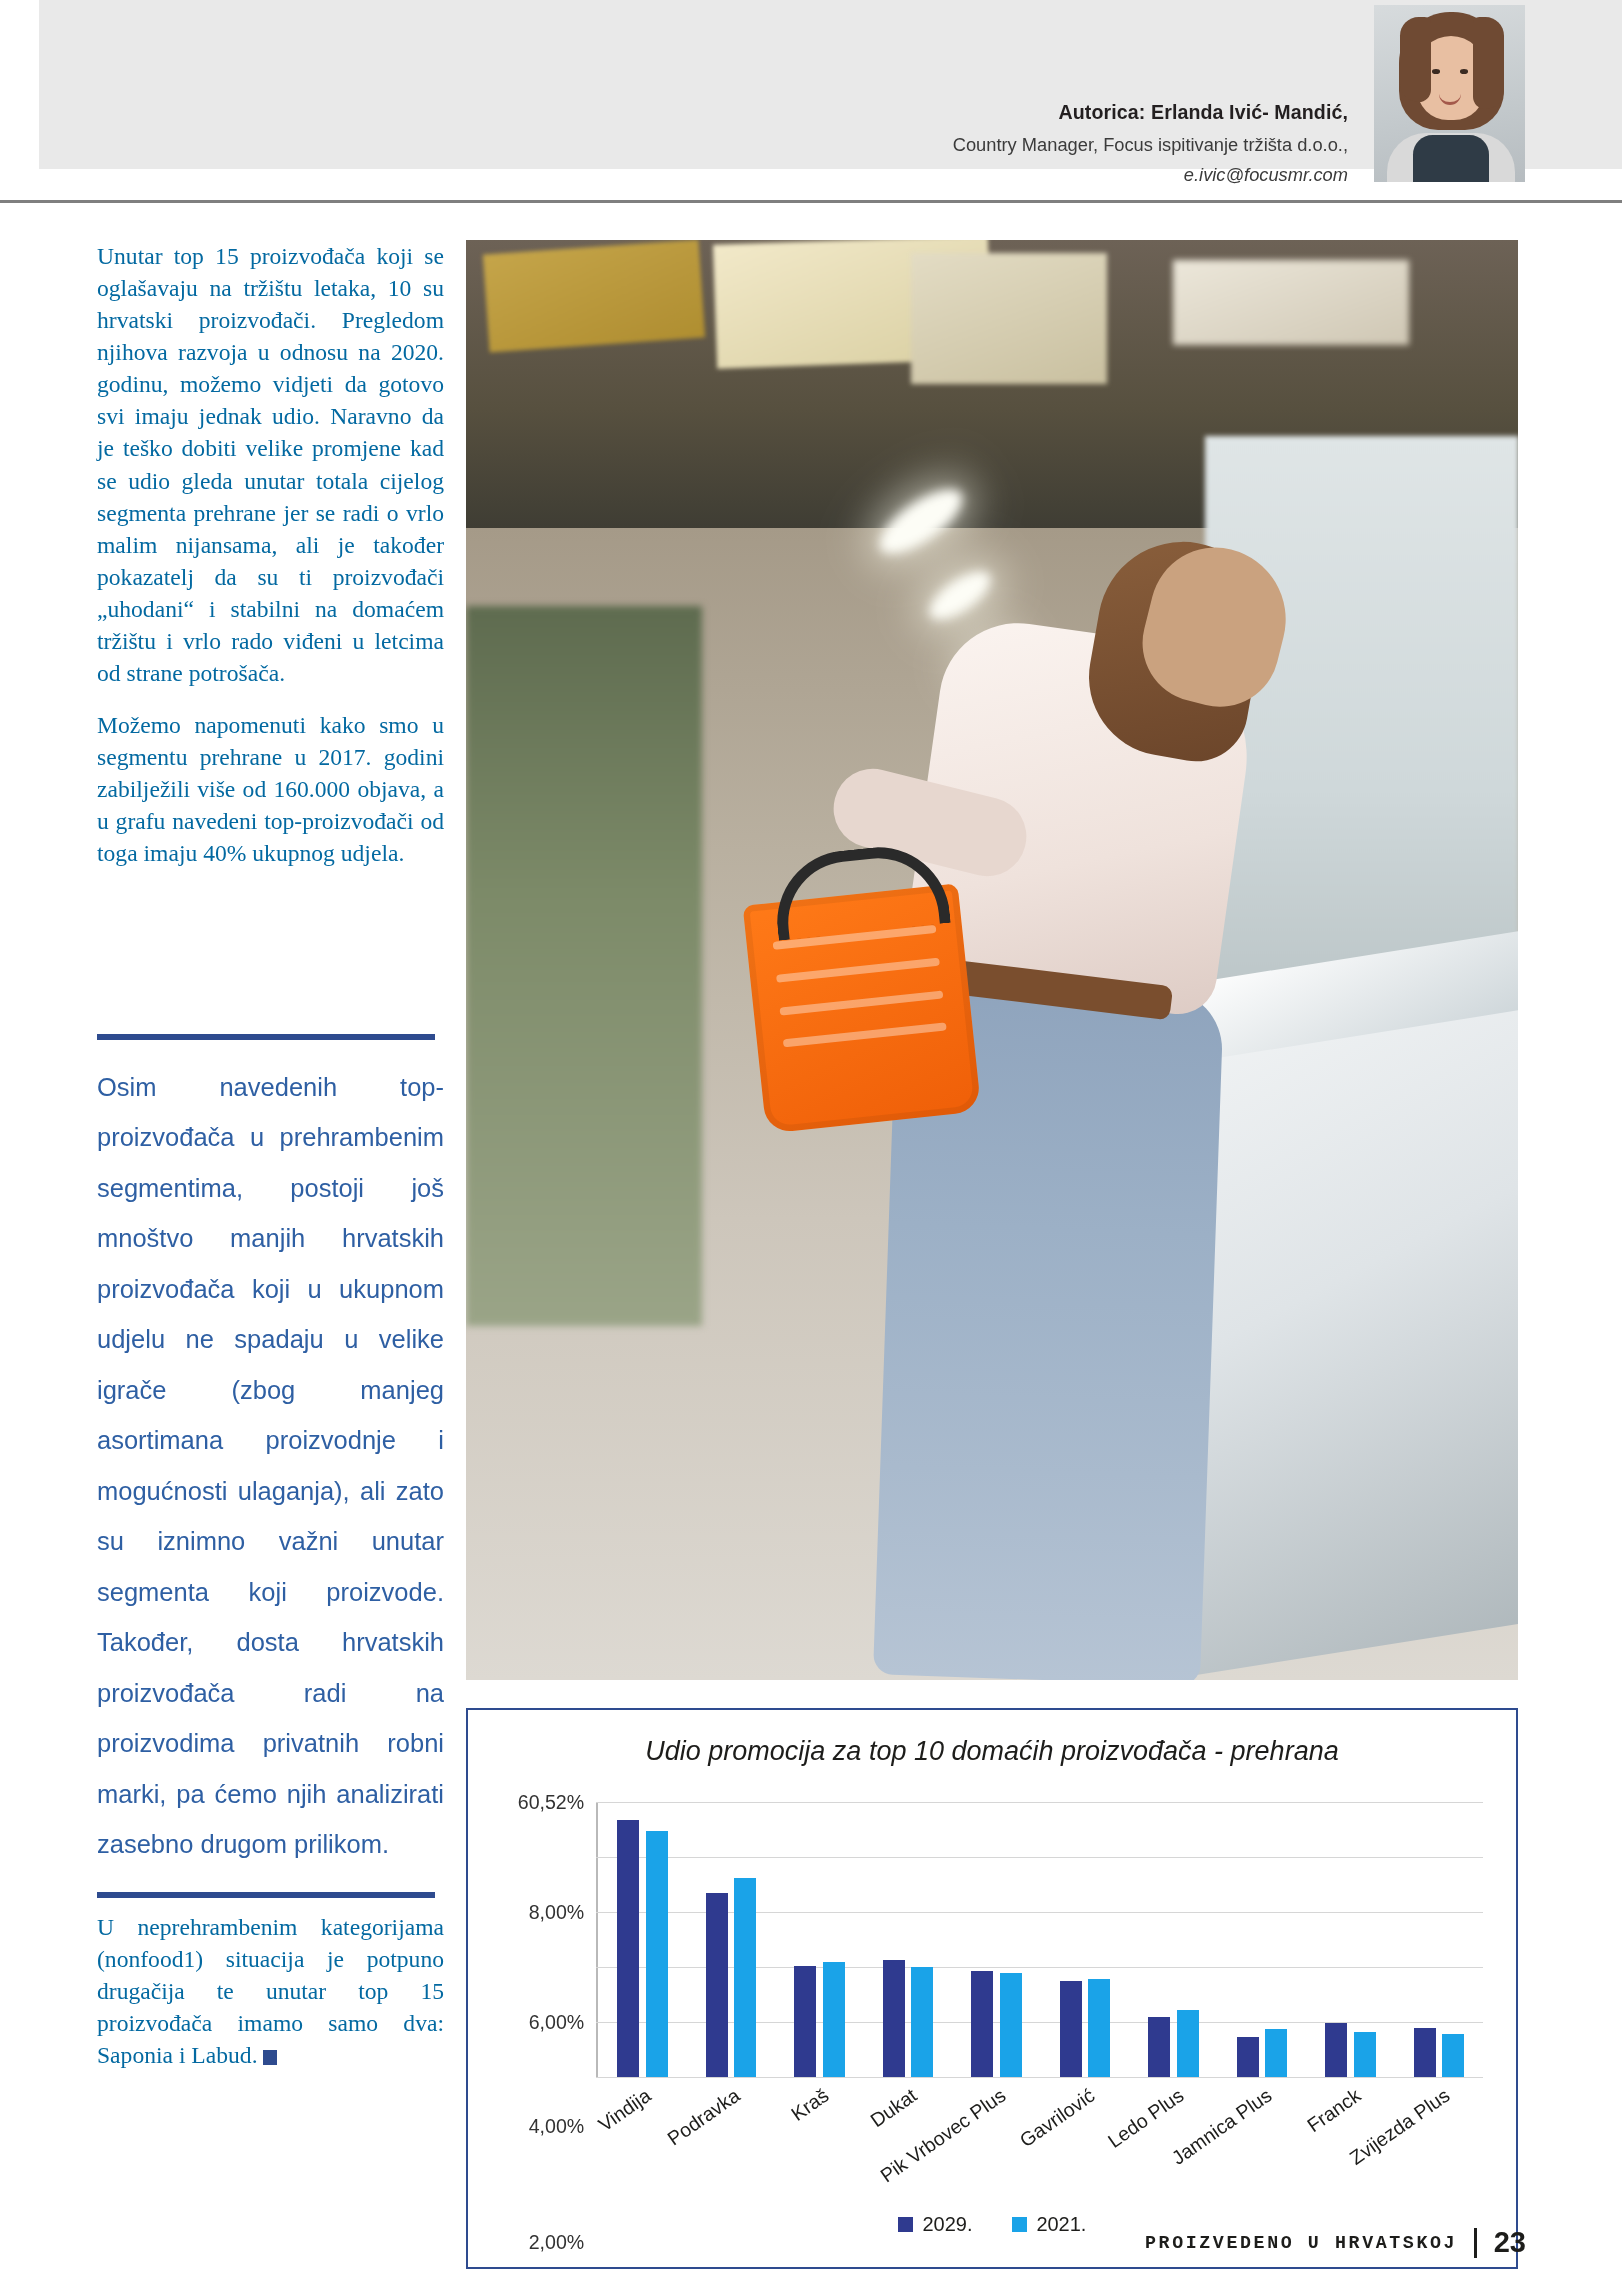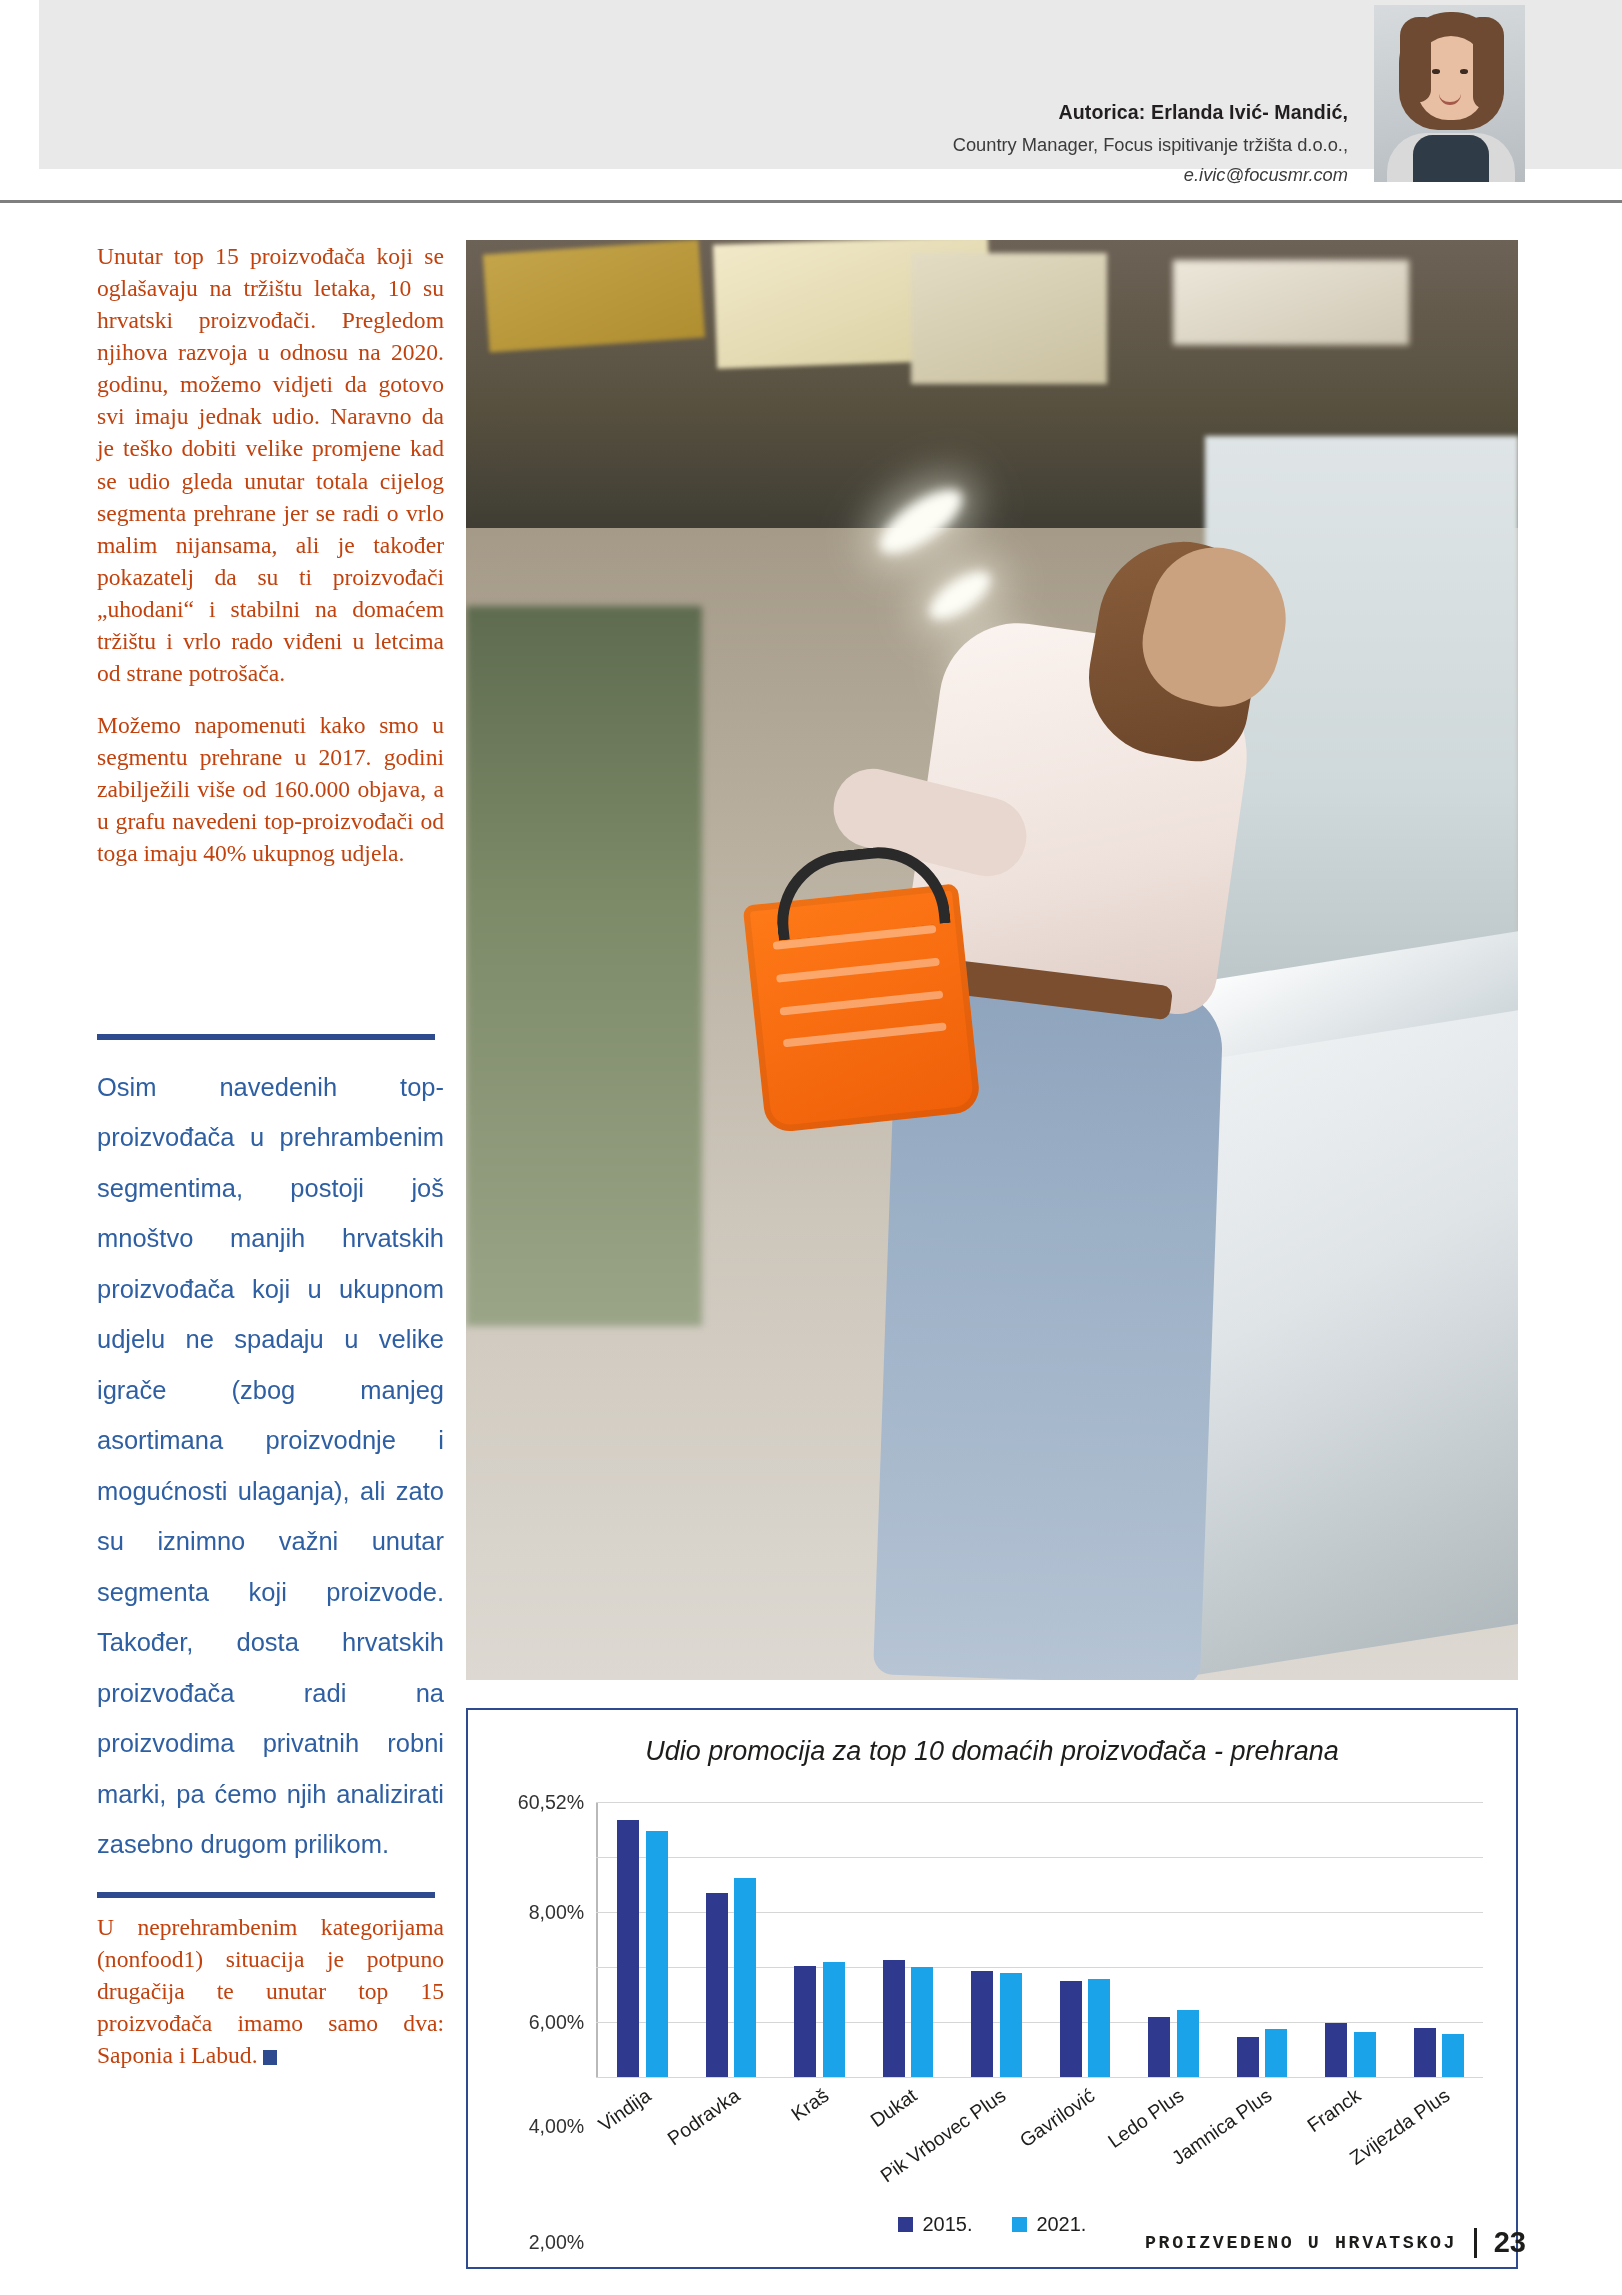--- a/index.html
+++ b/index.html
@@ -147,21 +147,21 @@
     position: absolute;
     left: 97px;
     top: 37px;
     width: 347px;
   }
   .body-par {
     font-family: "Liberation Serif", serif;
     font-size: 23.6px;
     line-height: 1.36;
     text-align: justify;
-    color: #c2410c;
+    color: #0369a1;
     margin: 0 0 19.6px 0;
     hyphens: auto;
   }
   #pull-quote-wrap {
     position: absolute;
     left: 97px;
     top: 831px;
     width: 347px;
   }
   .pq-rule {
@@ -626,21 +626,21 @@
           <div class="xlab">Franck</div>
         </div>
         <div class="xlab-cell">
           <div class="xlab">Zvijezda Plus</div>
         </div>
       </div>
 
     <div id="legend">
         <div class="legend-item">
           <span class="legend-swatch s2020" style="background: rgb(47, 58, 143);"></span>
-          <span>2015.</span>
+          <span>2029.</span>
         </div>
         <div class="legend-item">
           <span class="legend-swatch s2021" style="background: rgb(26, 163, 232);"></span>
           <span>2021.</span>
         </div>
       </div>
   </div>
 
   <div id="footer">
     <div id="footer-text">PROIZVEDENO U HRVATSKOJ</div>

